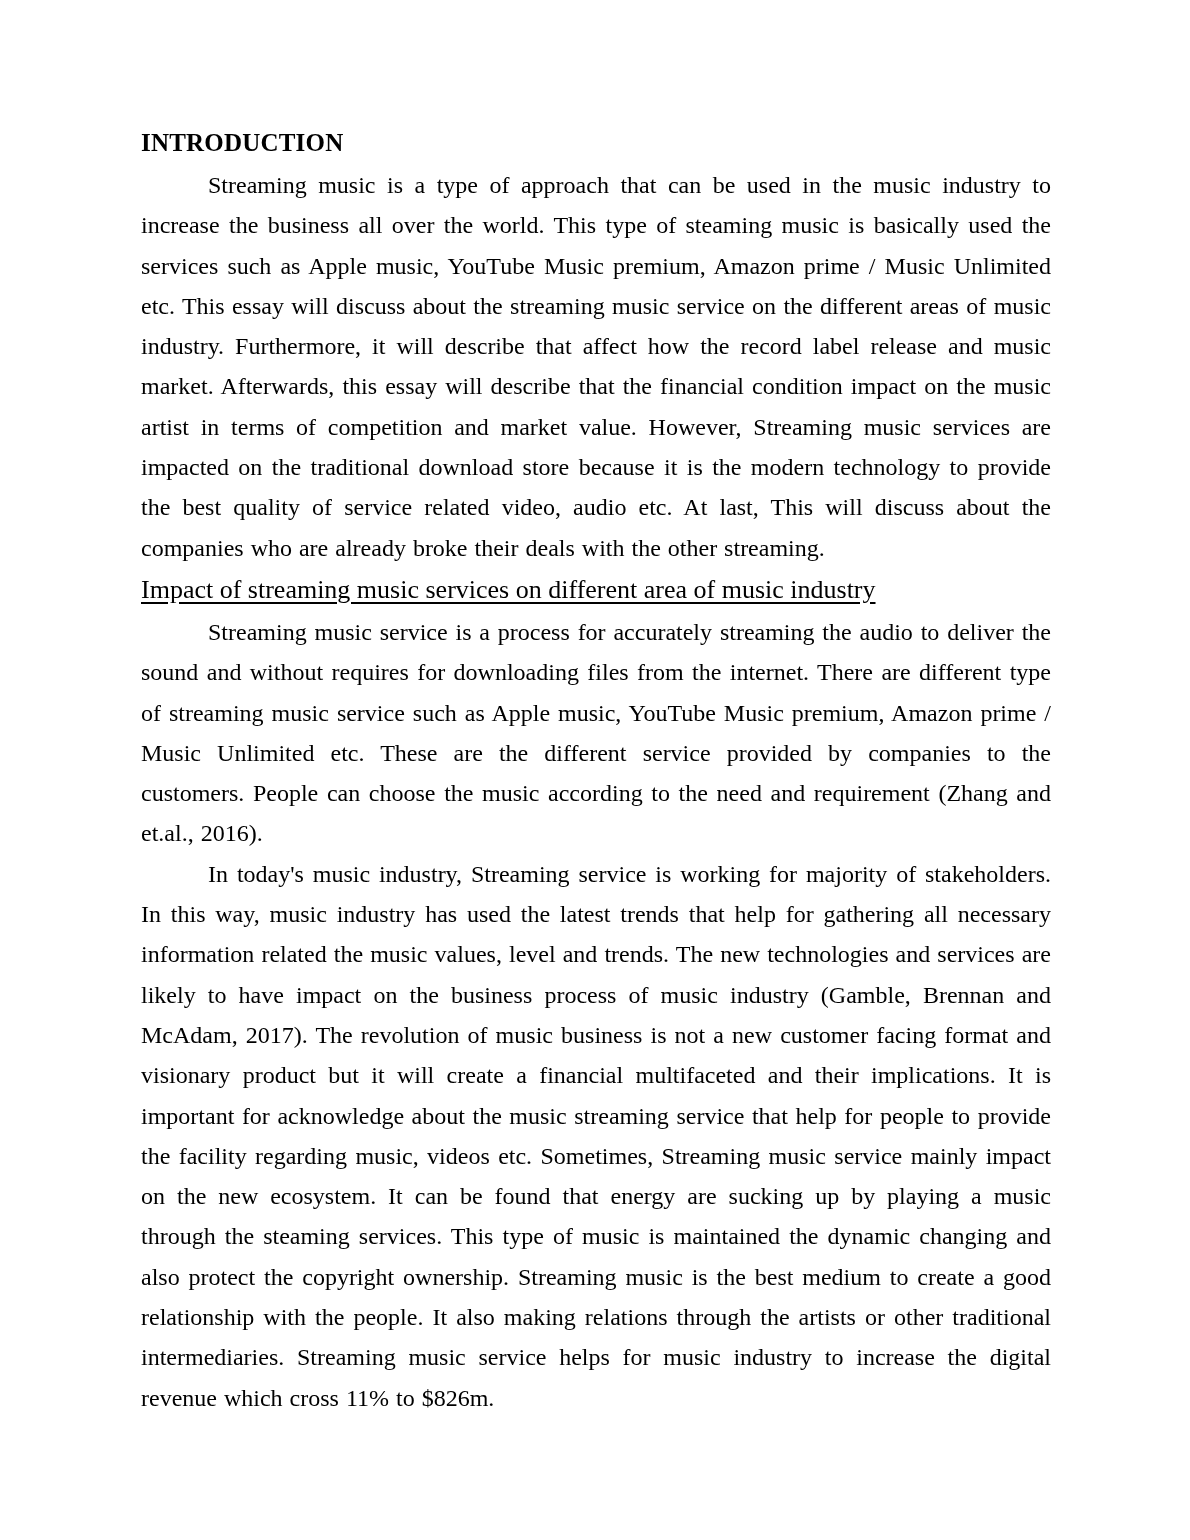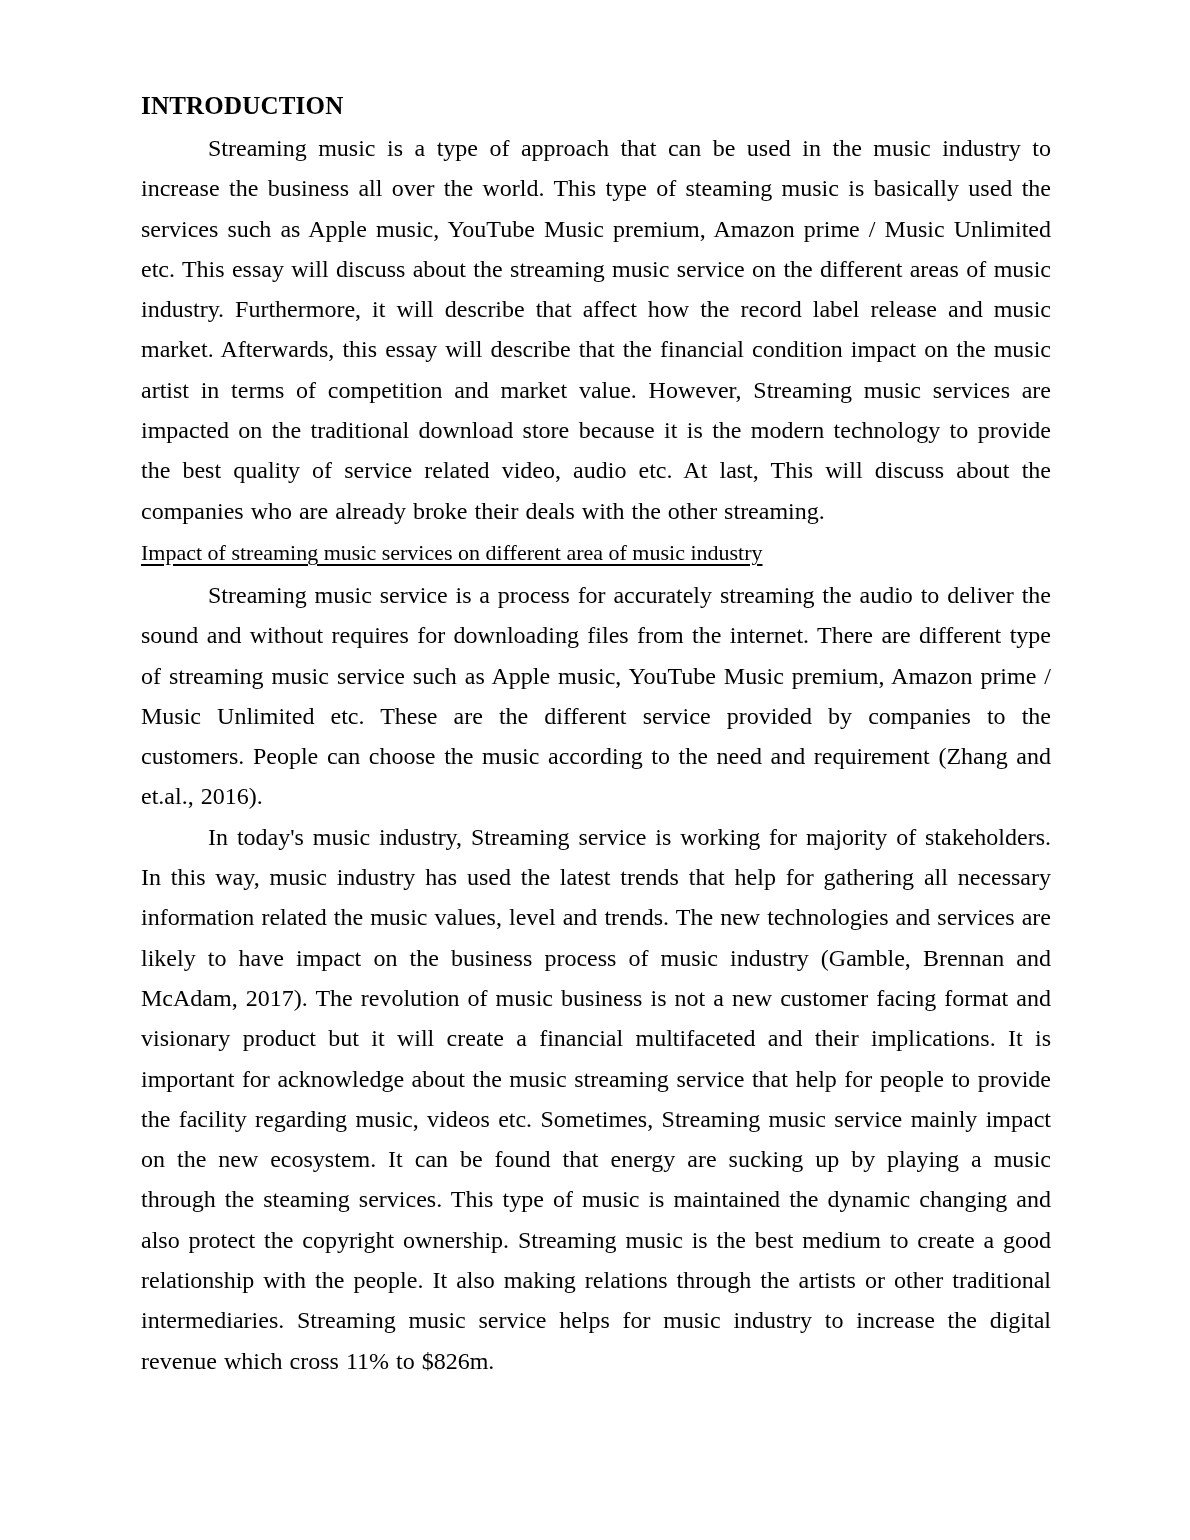--- a/index.html
+++ b/index.html
@@ -10,34 +10,34 @@
   .page {
     position: relative;
     width: 1190px;
     height: 1540px;
     margin: 0 auto;
     background: #ffffff;
     color: #000000;
     font-family: "Liberation Serif", "DejaVu Serif", serif;
     overflow: hidden;
     box-sizing: border-box;
-    padding: 83px 139px 0 141px;
+    padding: 120px 139px 0 141px;
   }
   .doc-h1 {
     font-size: 25px;
     font-weight: bold;
     line-height: 45px;
     margin: 0;
     letter-spacing: 0.2px;
   }
   .doc-h1.second {
     margin-top: 4px;
   }
   .doc-h2 {
-    font-size: 22px;
+    font-size: 26px;
     font-weight: normal;
     text-decoration: underline;
     text-underline-offset: 4px;
     line-height: 44px;
     margin: 0;
   }
   .doc-p {
     font-size: 24px;
     line-height: 40.3px;
     text-align: justify;

